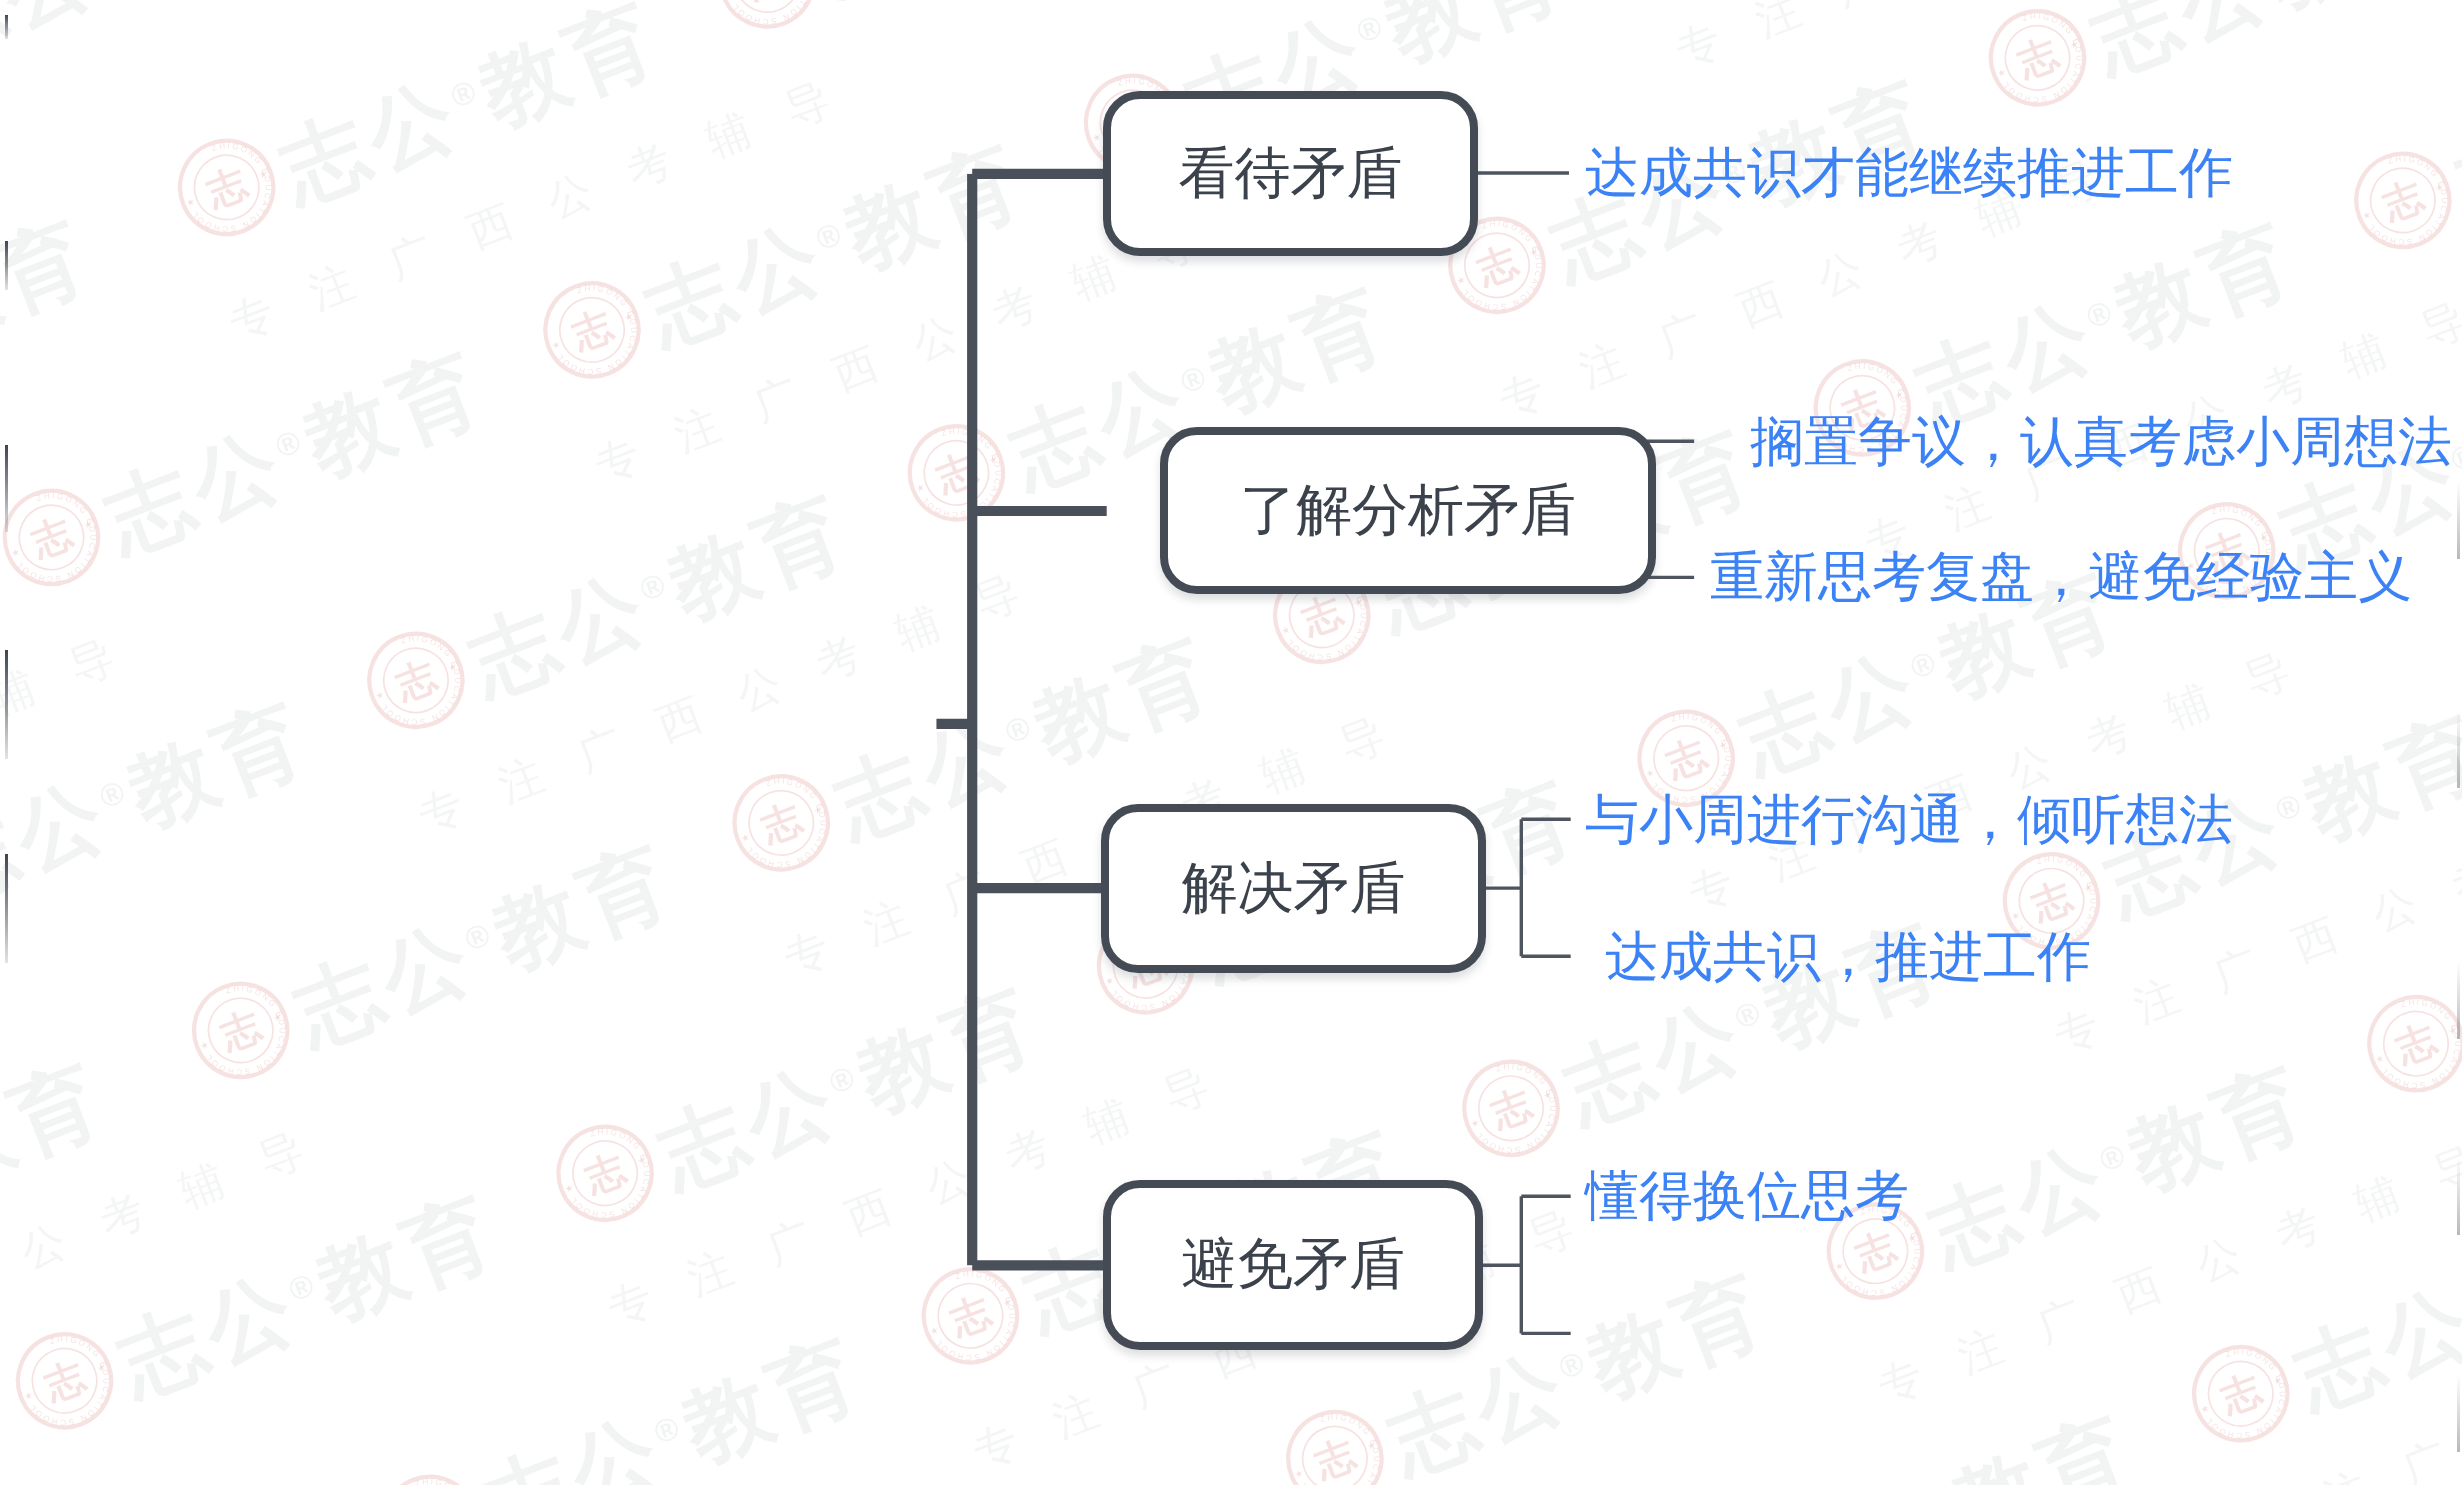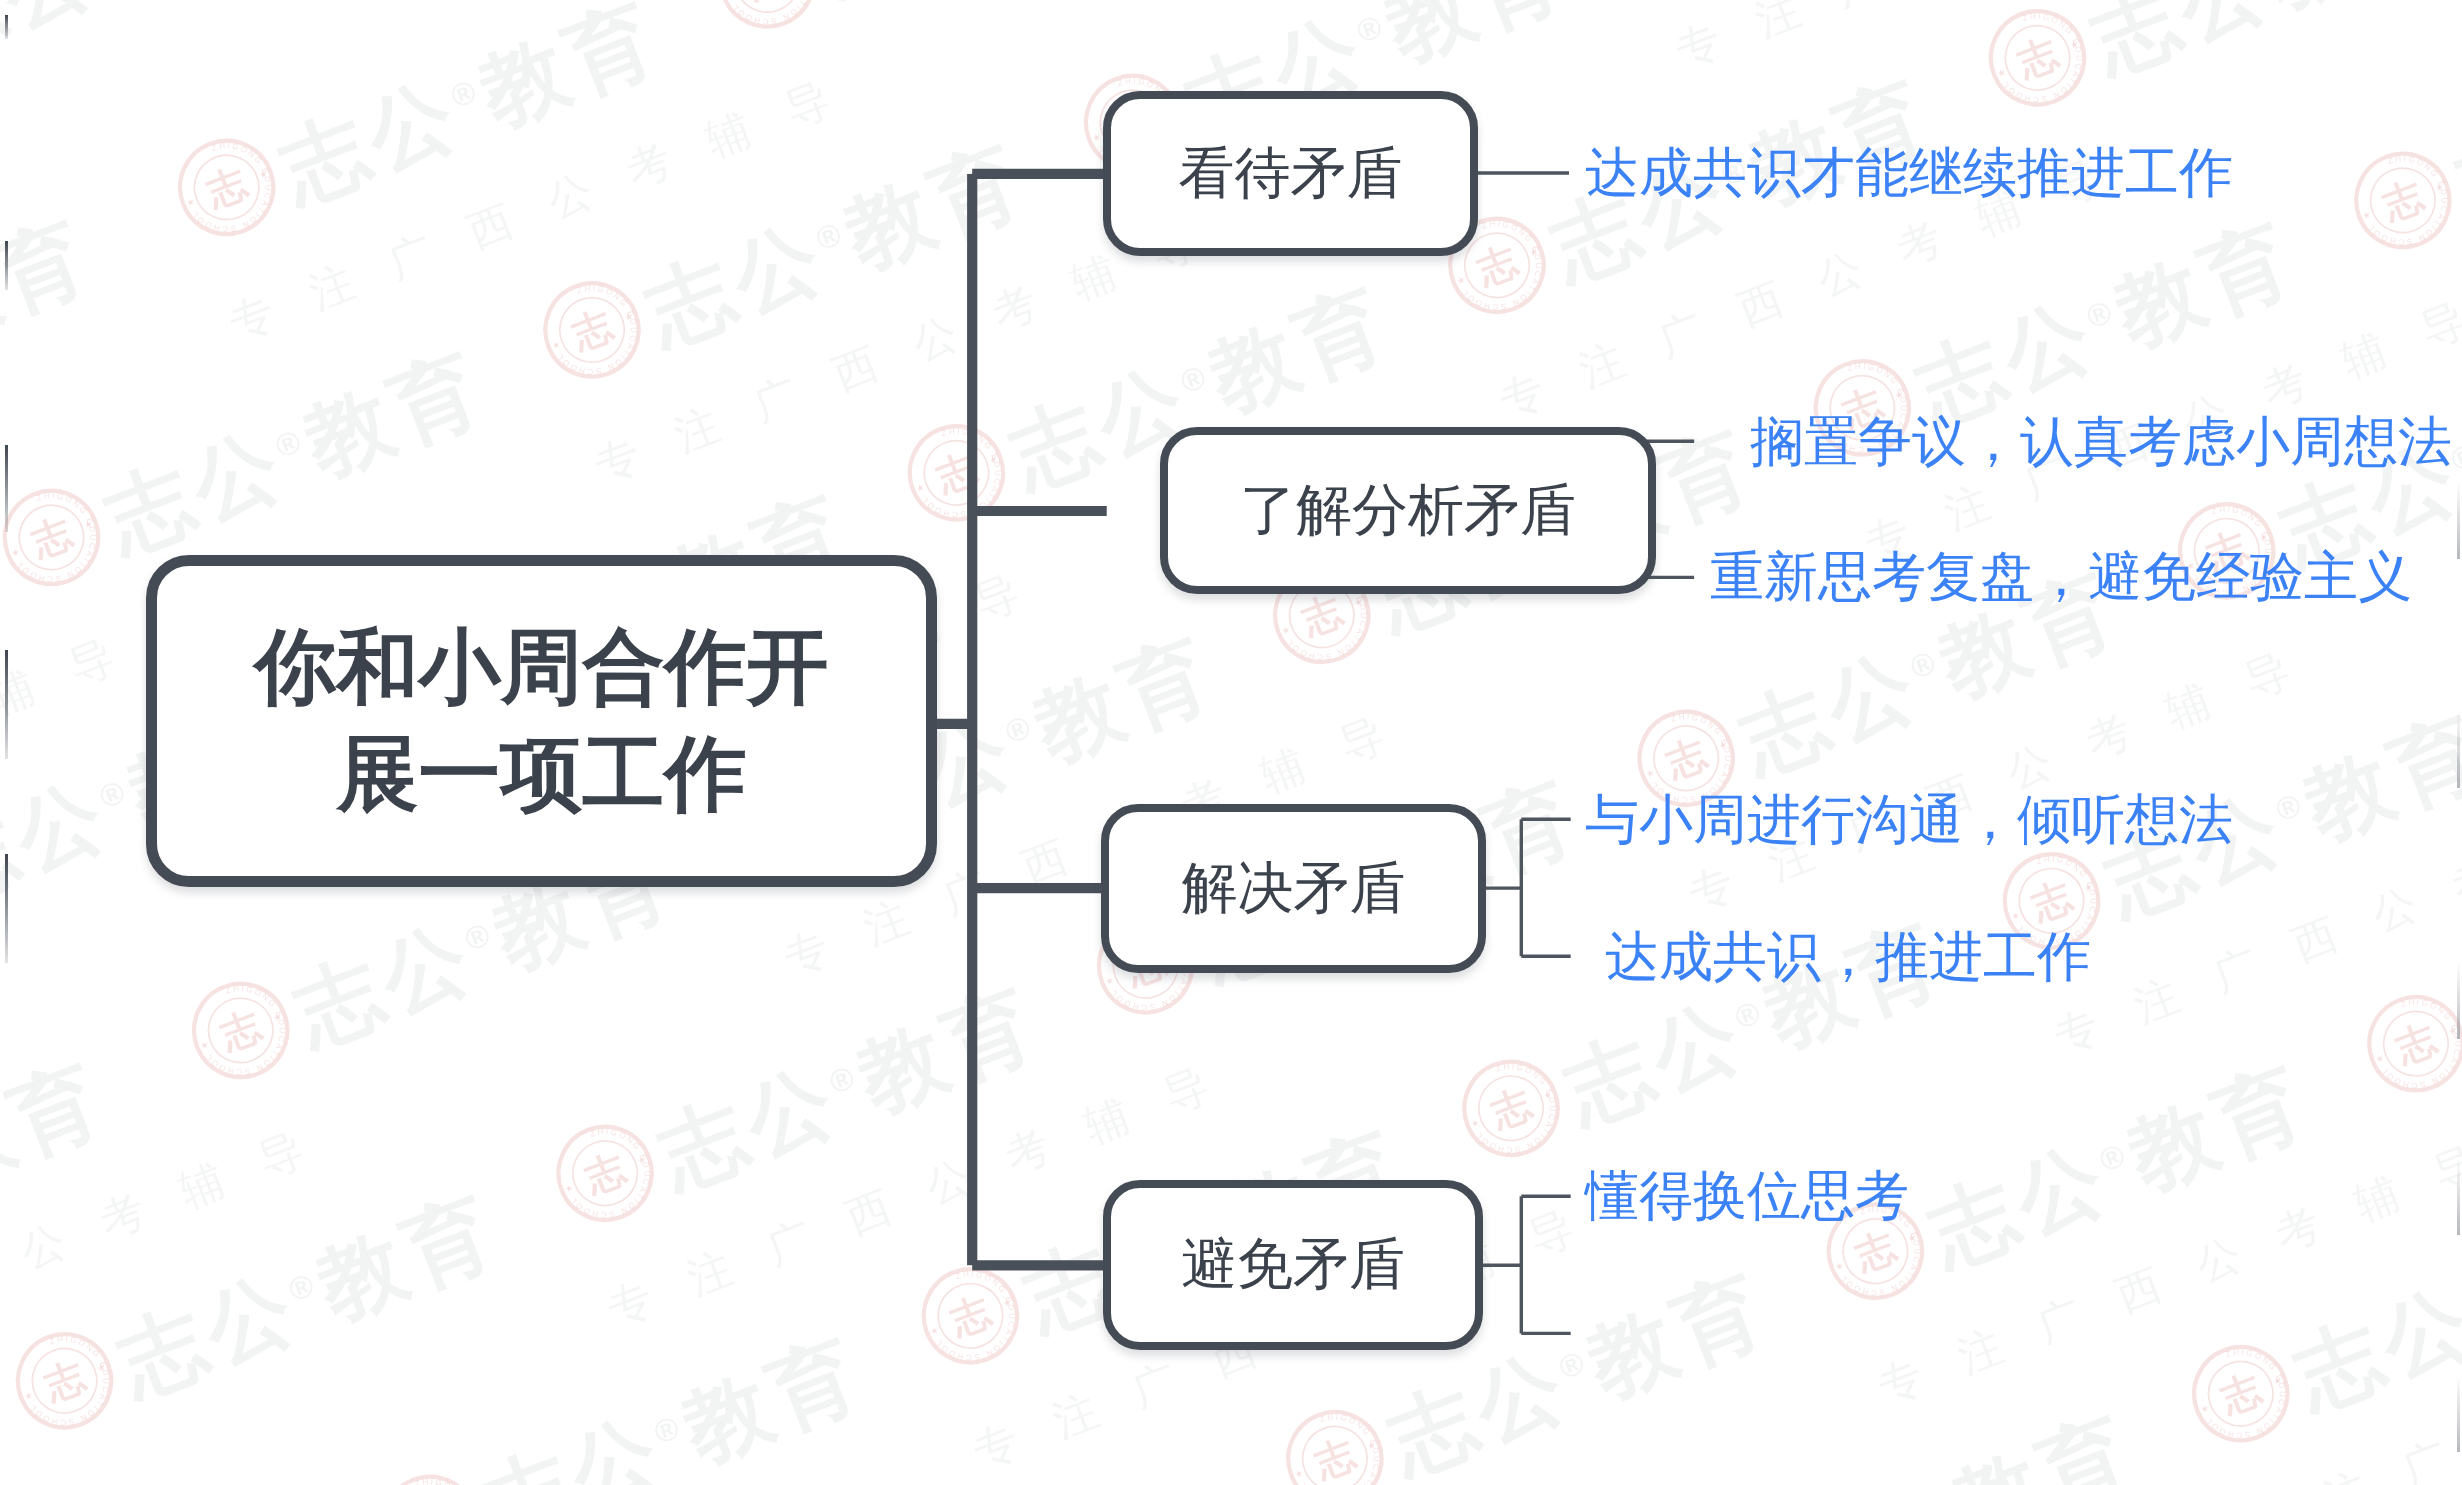--- a/index.html
+++ b/index.html
@@ -443,23 +443,20 @@
     </div>
 
   <svg class="connectors" width="2462" height="1486" viewBox="0 0 2892 1745">
     <path class="line-thick" d="M1100 850 H1148 M1142 204 V1486 M1142 204 H1300 M1142 600 H1300 M1142 1043 H1300 M1142 1486 H1302"></path>
     <path class="line-thin" d="M1735 203 H1843
              M1877 600 H1929 M1929 518 V678 M1929 518 H1990 M1929 678 H1990
              M1745 1043 H1787 M1787 962 V1123 M1787 962 H1845 M1787 1123 H1845
              M1742 1486 H1787 M1787 1405 V1566 M1787 1405 H1845 M1787 1566 H1845"></path>
   </svg>
 
-  <div class="node root">
-    <span class="label-wrap">你和小周合作开展一项工作</span>
-  </div>
 
   <div class="node branch b1">
     <span>看待矛盾</span>
   </div>
   <div class="node branch b2">
     <span>了解分析矛盾</span>
   </div>
   <div class="node branch b3">
     <span>解决矛盾</span>
   </div>

